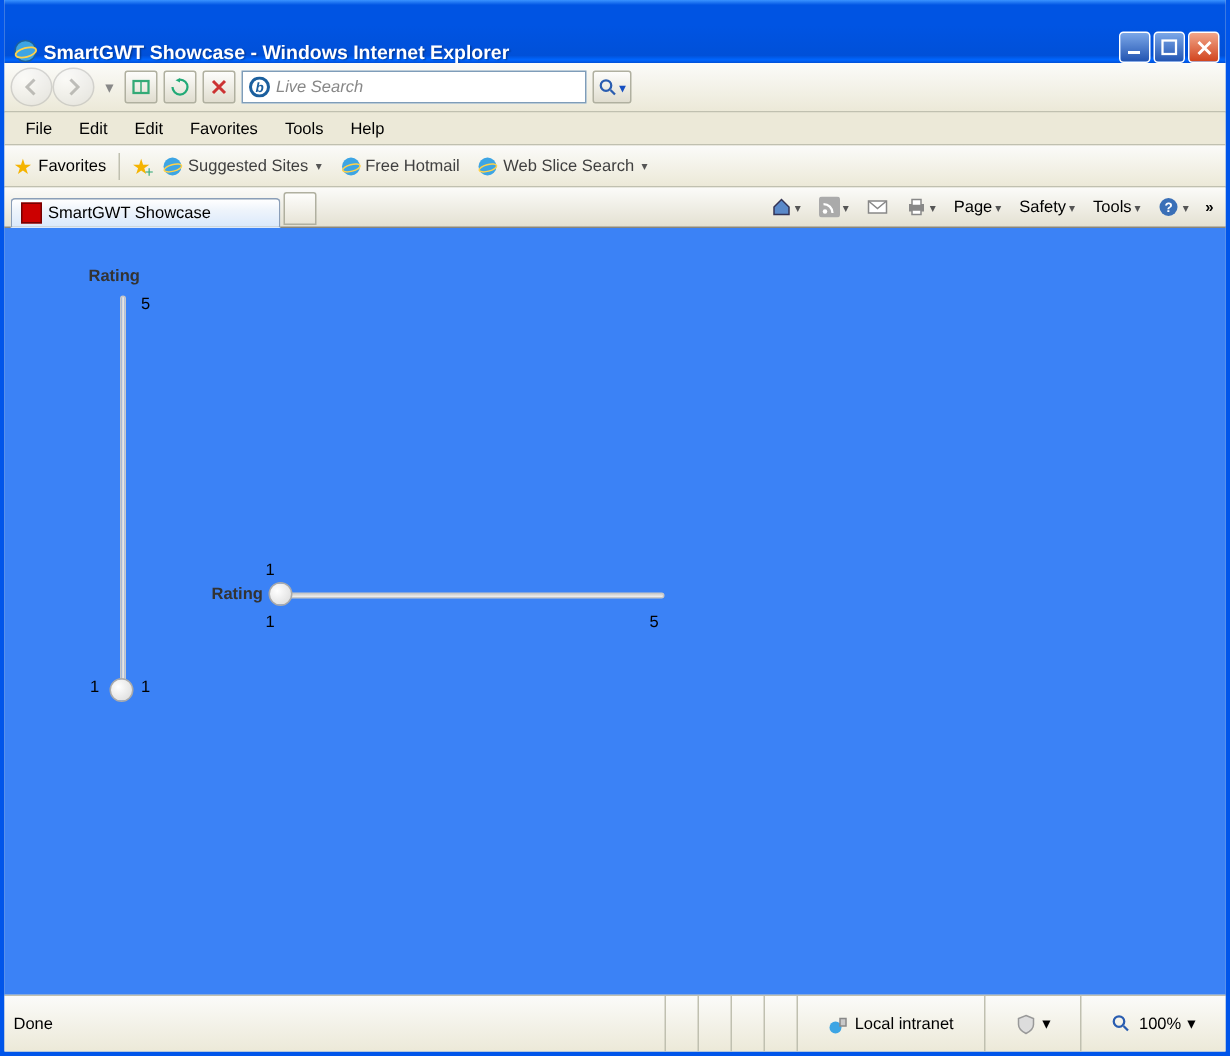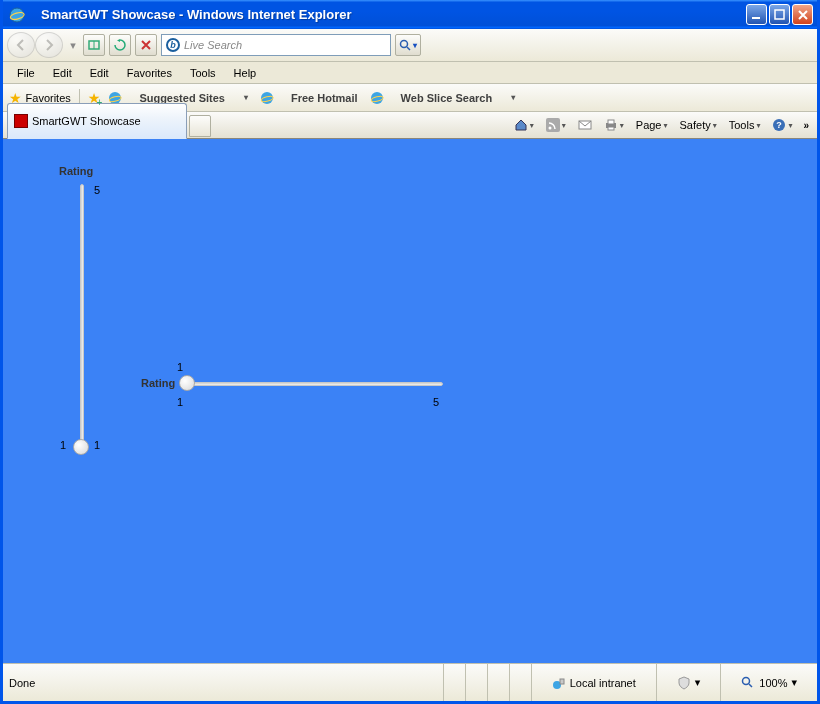--- a/index.html
+++ b/index.html
@@ -14,29 +14,28 @@
 .window {
   width: 820px;
   height: 704px;
   background: #ece9d8;
   border: 3px solid #0055ea;
   border-top: none;
   display: flex;
   flex-direction: column;
 }
 .titlebar {
-  height: 29px;
+  height: 42px;
   background: linear-gradient(to bottom, #3a93ff 0%, #0054e3 8%, #0054e3 40%, #0050d8 88%, #06f 95%, #0050d8 100%);
   display: flex;
-  align-items: center;
+  align-items: flex-end;
   padding: 0 4px 0 6px;
   color: #fff;
   font-weight: bold;
   font-size: 13px;
-  gap: 12px;
 }
 .titlebar .ie-icon { width: 16px; height: 16px; margin-right: 4px; }
 .titlebar .title-text { flex: 1; text-shadow: 1px 1px 1px rgba(0,0,0,0.3); }
 .titlebar .win-btns { display: flex; gap: 2px; }
 .win-btn {
   width: 21px; height: 21px;
   border: 1px solid #fff;
   border-radius: 3px;
   display: flex; align-items: center; justify-content: center;
   font-family: Arial;
@@ -141,34 +140,34 @@
   height: 28px;
   background: linear-gradient(to bottom,#fbfbf9,#ece9d8);
   border-bottom: 1px solid #c0c0b0;
   display:flex; align-items:center;
   padding: 0 6px;
   gap: 4px;
 }
 .favbar .star { color:#f5b400; font-size:14px; }
 .favbar .lbl { }
 .favbar .sep { width:1px; height:18px; background:#c0c0b0; margin:0 4px;}
-.favbar .link-item { display:flex; align-items:center; gap:17px; padding:2px 4px; color: #404040; font-weight: bold;}
+.favbar .link-item { display:flex; align-items:center; gap:3px; padding:2px 4px; color: #404040;}
 .favbar .dd { font-size:8px; color:#555; margin-left:2px;}
 .ie-small { width:14px; height:14px; }
 
 .tabbar {
   height: 27px;
   background: linear-gradient(to bottom,#fbfbf9,#e4e1d2);
   border-bottom: 1px solid #8a867a;
   display:flex;
   align-items:flex-end;
   padding: 0 4px;
 }
 .tab {
-  height: 36px;
+  height: 20px;
   min-width: 180px;
   background: linear-gradient(to bottom, #fff 0%, #eef4fb 40%, #dbe9fb 100%);
   border:1px solid #8a9eb8;
   border-bottom: 1px solid #dbe9fb;
   border-radius: 3px 3px 0 0;
   display:flex; align-items:center;
   padding: 0 6px;
   gap:4px;
   font-size:11px;
   margin-bottom:-1px;

